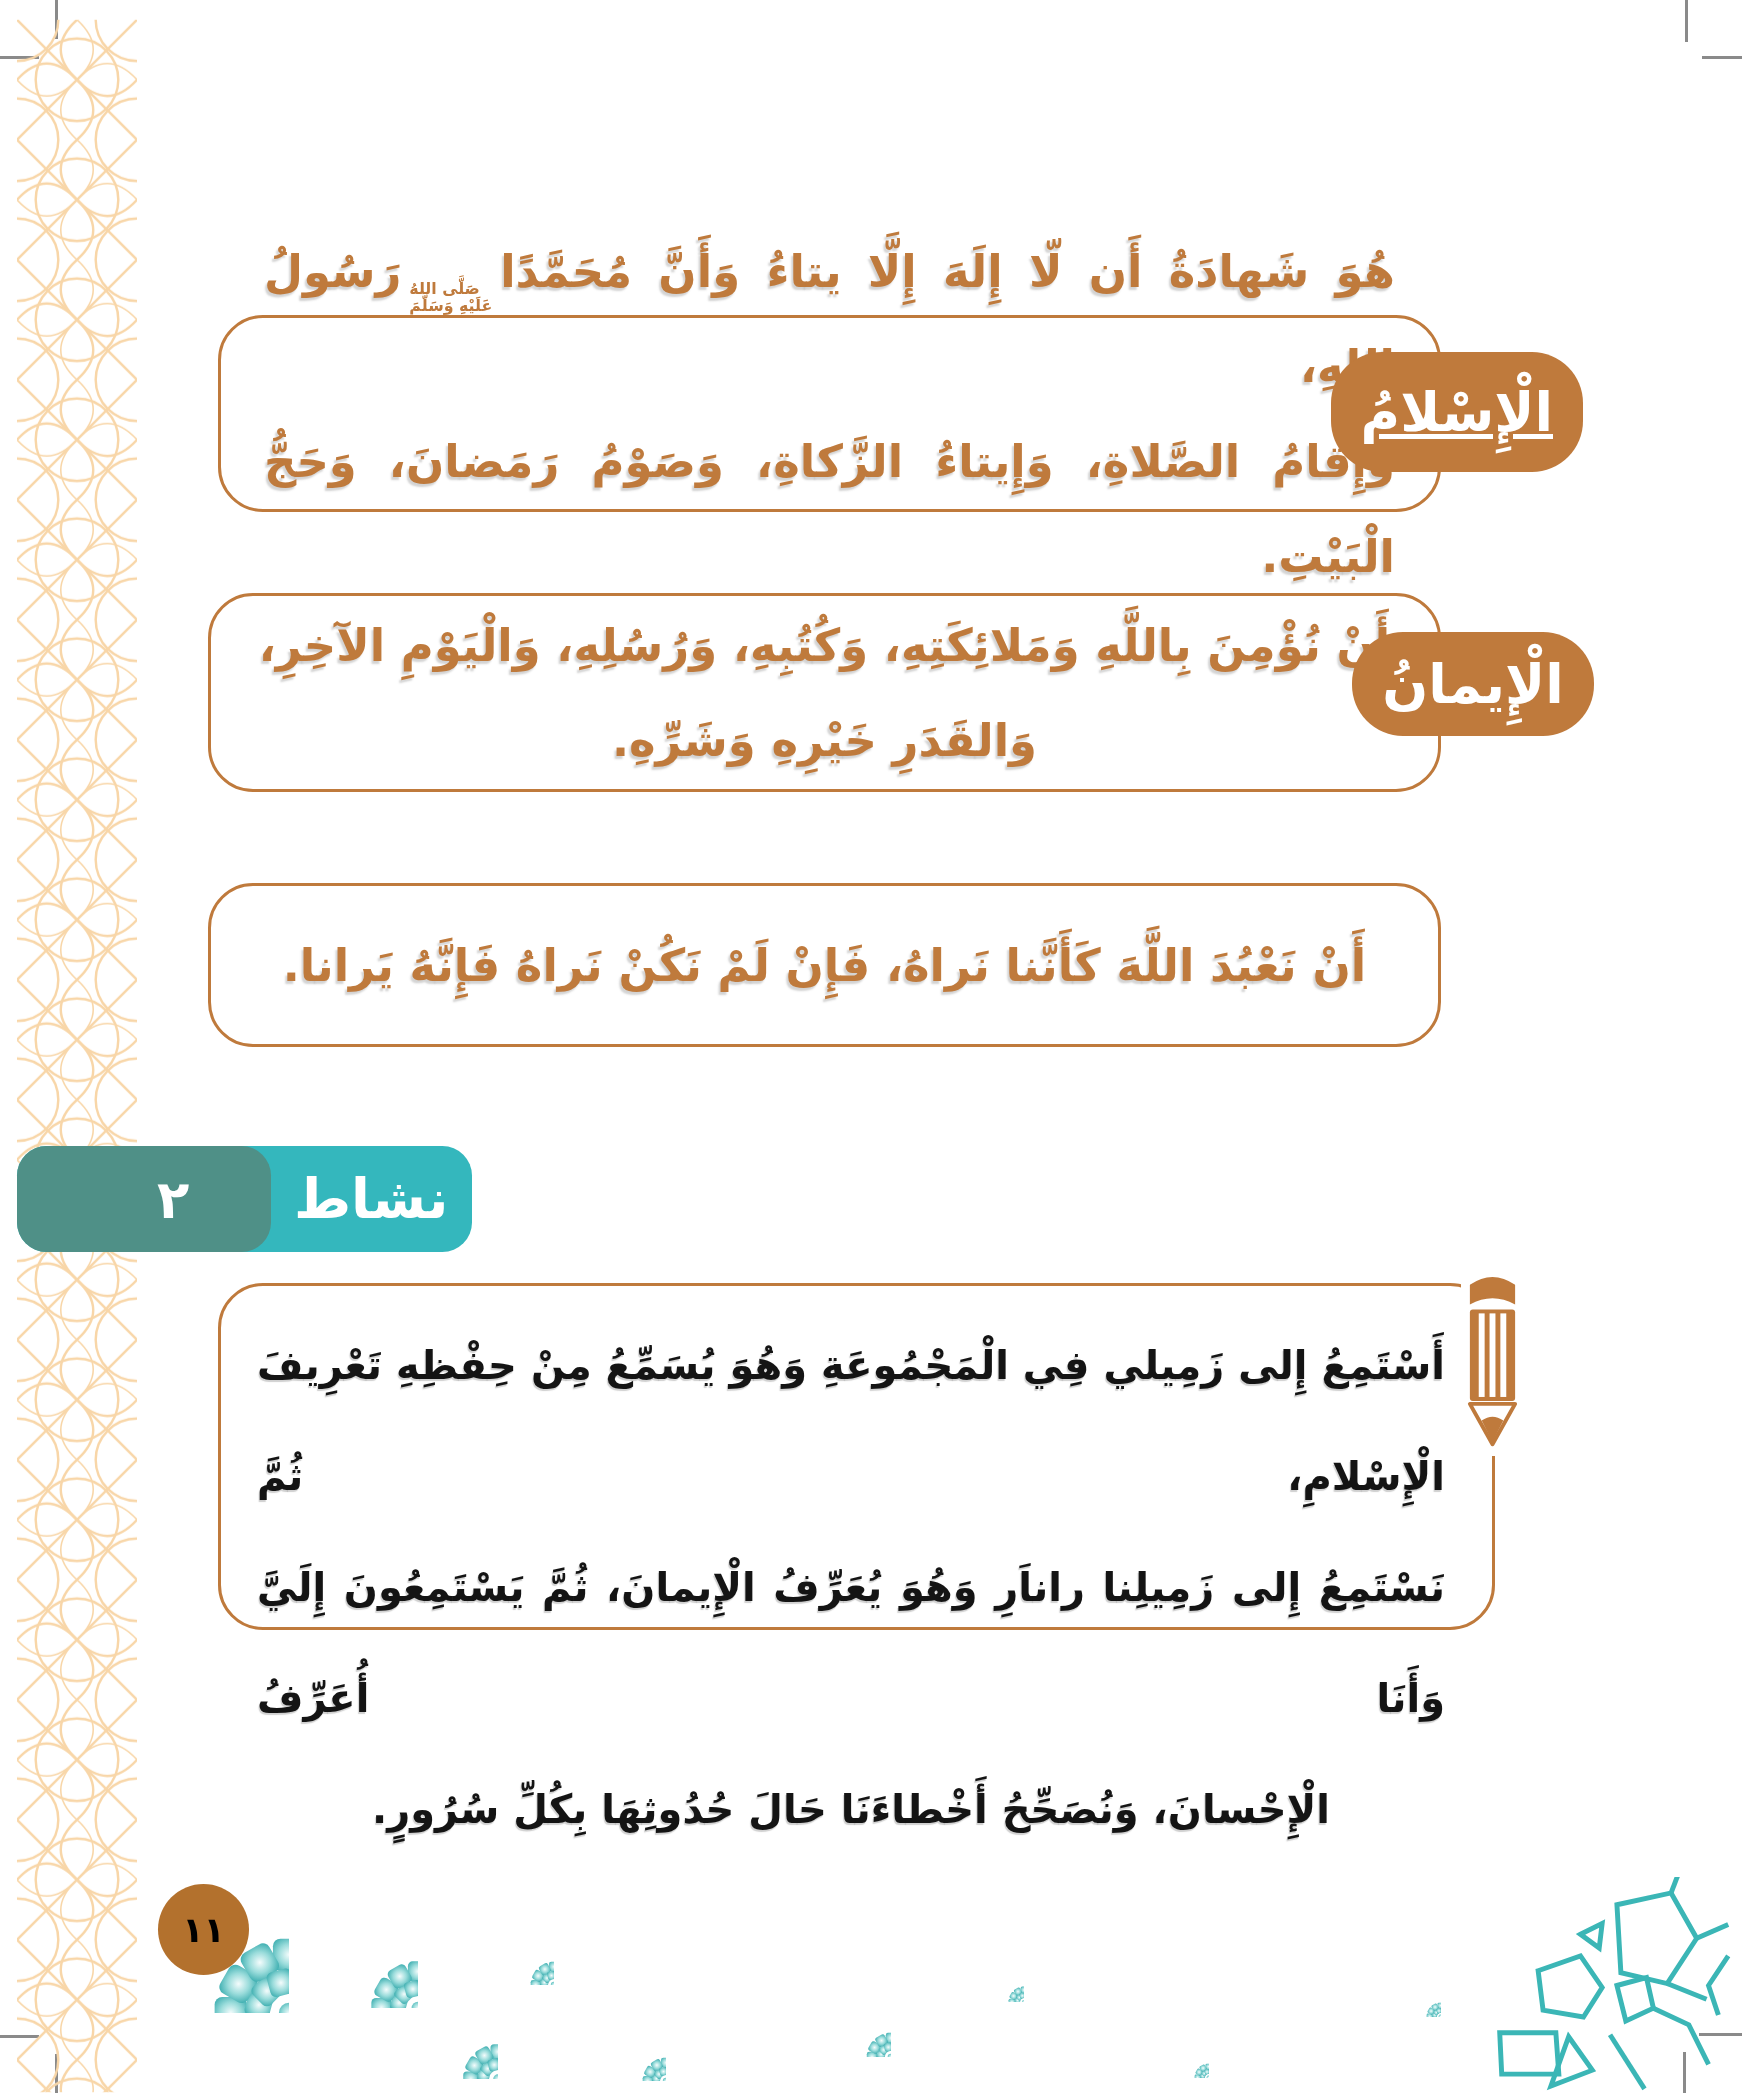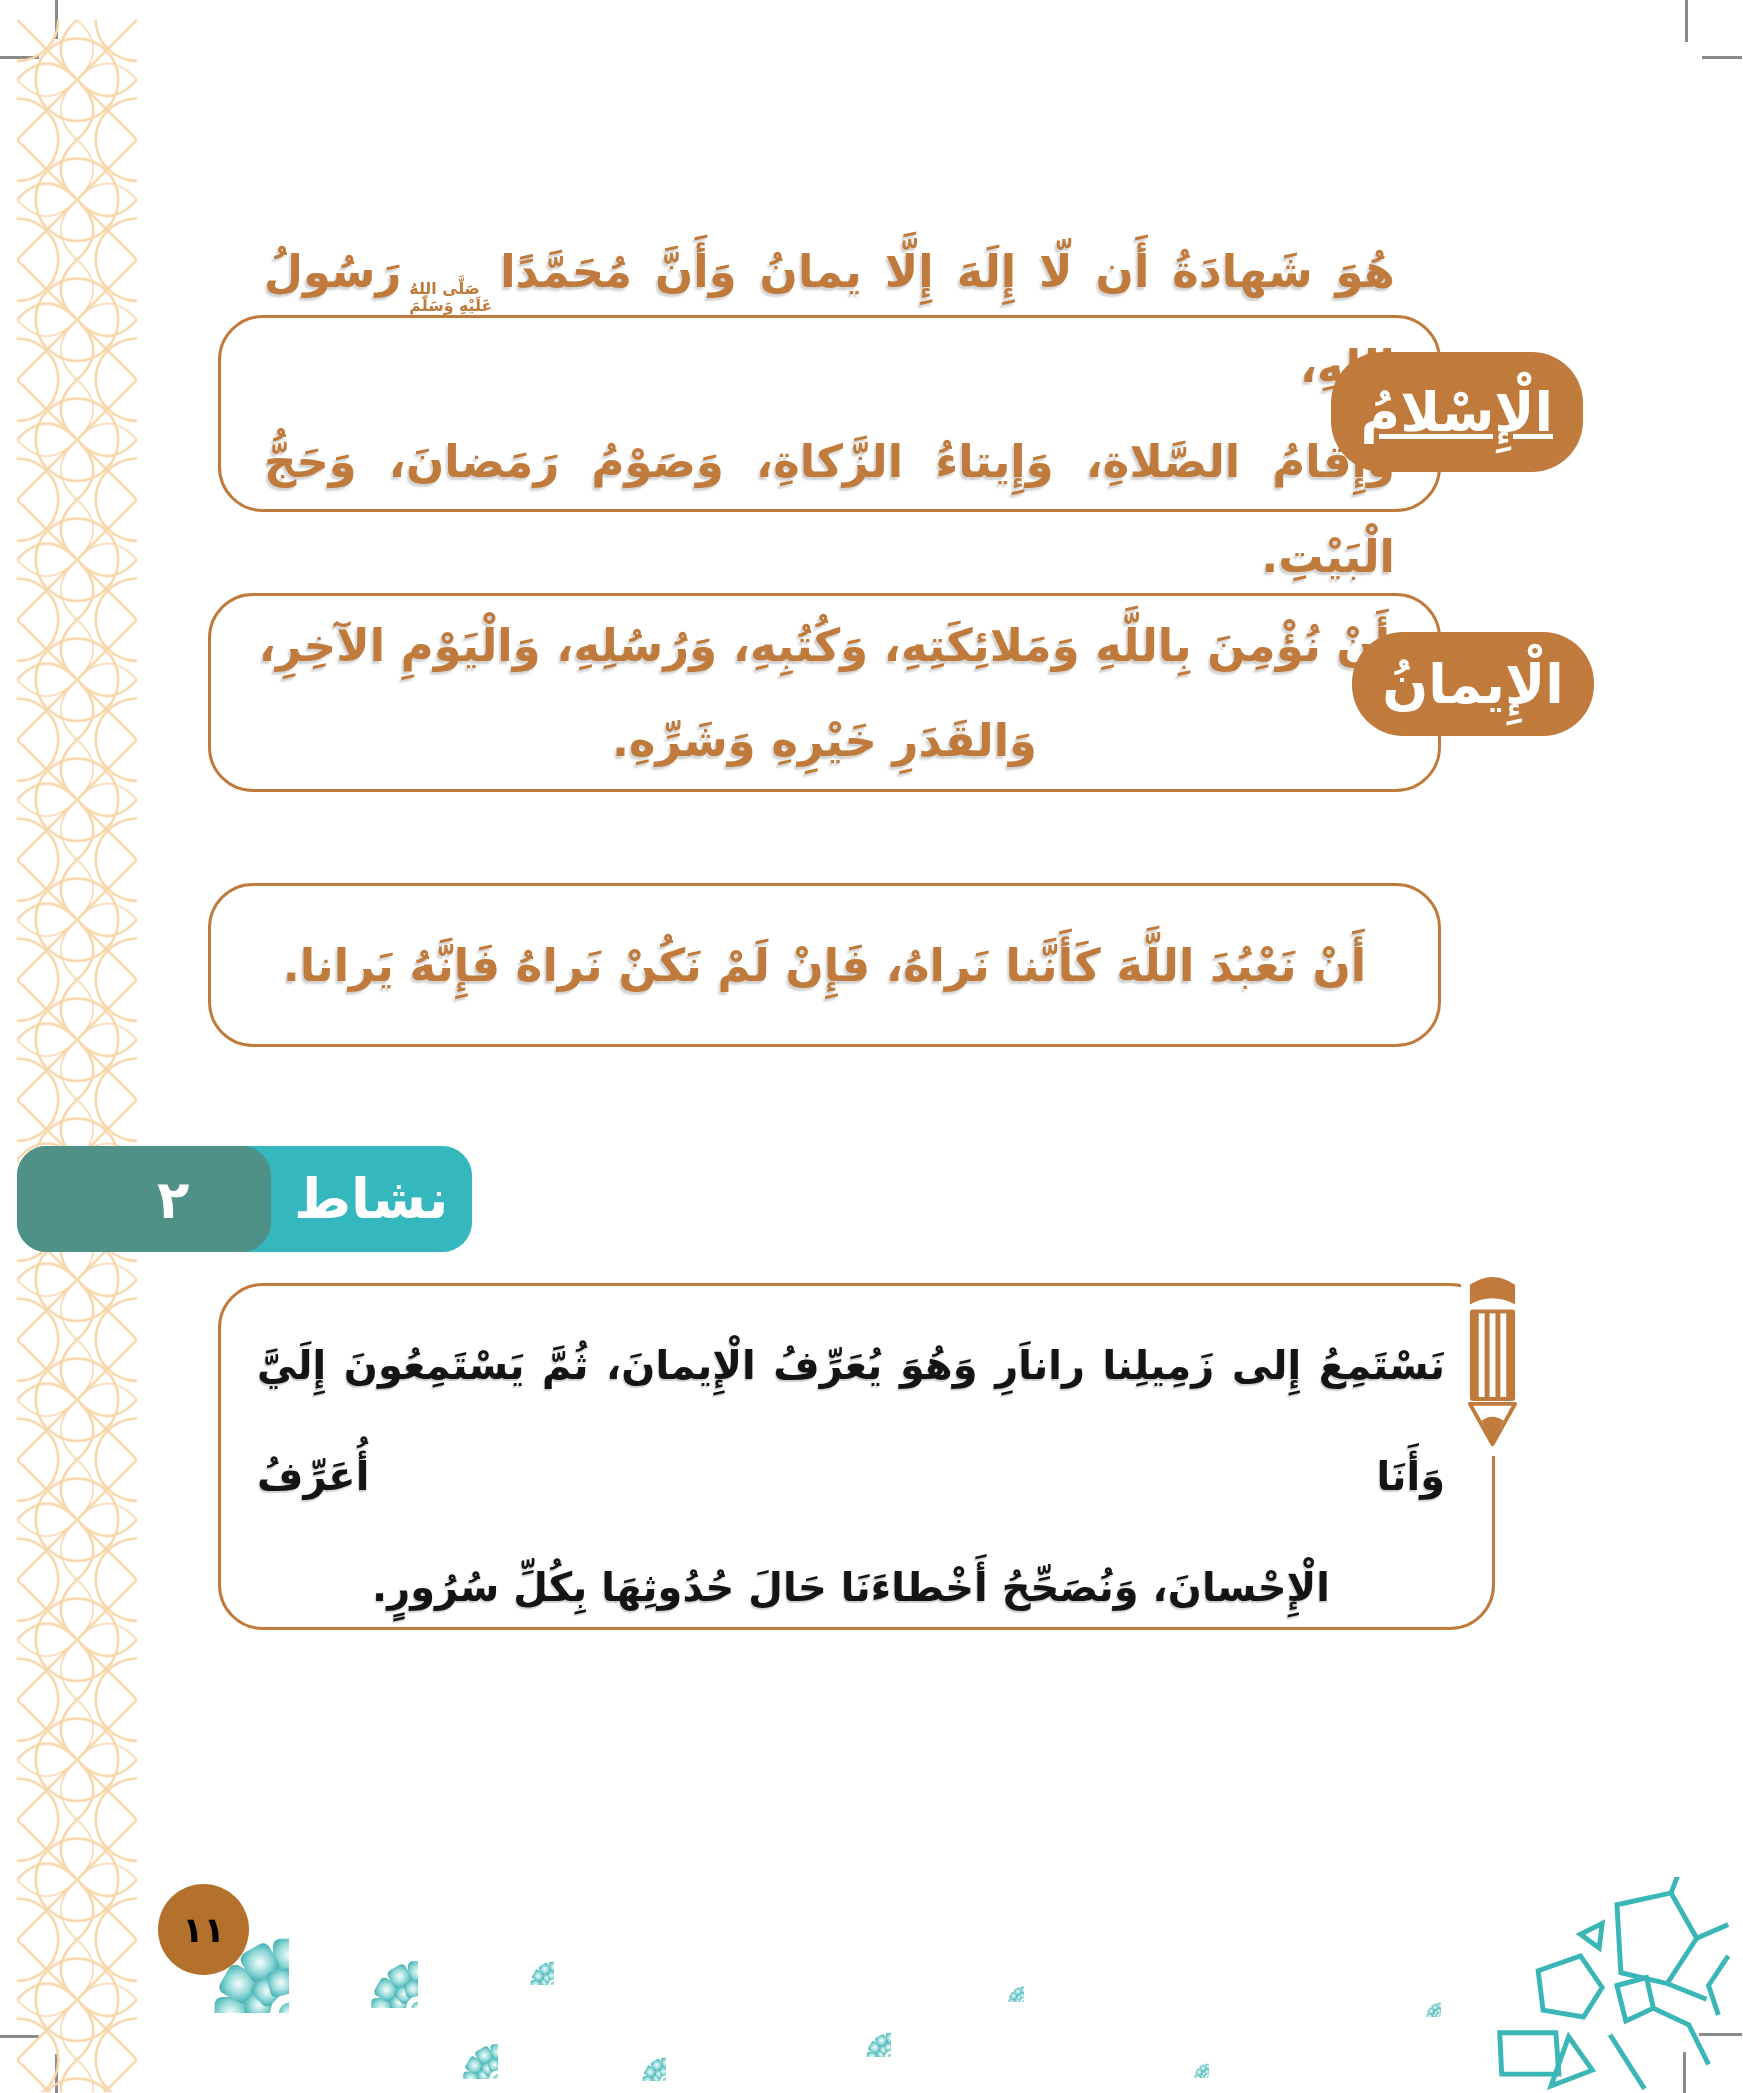--- a/index.html
+++ b/index.html
@@ -144,21 +144,21 @@
             <path d="M122,0 L0,122"></path>
           <path d="M0,61 Q30,94 61,61 T122,61" stroke-width="1.6"></path>
           <path d="M61,0 Q94,30 61,61 T61,122" stroke-width="1.6"></path>
         </g>
       </pattern>
     </defs>
     <rect width="122" height="2107" fill="url(#arab)"></rect>
   </svg>
 
   <div class="defbox" style="left:219px;top:315px;width:1223px;height:197px;">
-    <div class="defline just"><span>هُوَ شَهادَةُ أَن لّا إِلَهَ إِلَّا يمانُ وَأَنَّ مُحَمَّدًا</span><span class="pbuh">
+    <div class="defline just"><span>هُوَ شَهادَةُ أَن لّا إِلَهَ إِلَّا يتاءُ وَأَنَّ مُحَمَّدًا</span><span class="pbuh">
           <span>صَلَّى اللهُ</span>
           <span>عَلَيْهِ وَسَلَّمَ</span>
         </span><span>رَسُولُ اللهِ،</span></div>
     <div class="defline just">وَإِقامُ الصَّلاةِ، وَإِيتاءُ الزَّكاةِ، وَصَوْمُ رَمَضانَ، وَحَجُّ الْبَيْتِ.</div>
   </div>
   <div class="termpill" style="left:1332px;top:352px;height:120px;min-width:234px;text-decoration:underline;">الْإِسْلامُ</div>
 
   <div class="defbox" style="left:209px;top:593px;width:1233px;height:199px;">
     <div class="defline center">أَنْ نُؤْمِنَ بِاللَّهِ وَمَلائِكَتِهِ، وَكُتُبِهِ، وَرُسُلِهِ، وَالْيَوْمِ الآخِرِ،</div>
     <div class="defline center">وَالقَدَرِ خَيْرِهِ وَشَرِّهِ.</div>
@@ -173,20 +173,21 @@
     <div class="badge-num">٢</div>
     <div class="badge-word">نشاط</div>
   </div>
 
   <div class="actbox"></div>
 
   <div class="erase" style="left:1462px;top:1279px;width:39px;height:11.8px"></div>
   <div class="erase" style="left:1487px;top:1281px;width:13.8px;height:175px"></div>
 
   <div class="acttext">
+    <div class="actline just">أَسْتَمِعُ إِلى زَمِيلي فِي الْمَجْمُوعَةِ وَهُوَ يُسَمِّعُ مِنْ حِفْظِهِ تَعْرِيفَ الْإِسْلامِ، ثُمَّ</div>
     <div class="actline just">نَسْتَمِعُ إِلى زَمِيلِنا راناَرِ وَهُوَ يُعَرِّفُ الْإِيمانَ، ثُمَّ يَسْتَمِعُونَ إِلَيَّ وَأَنَا أُعَرِّفُ</div>
     <div class="actline center">الْإِحْسانَ، وَنُصَحِّحُ أَخْطاءَنَا حَالَ حُدُوثِهَا بِكُلِّ سُرُورٍ.</div>
   </div>
 
   <svg class="pencil" viewBox="0 0 60 204">
     <rect x="1" y="2" width="58" height="152" fill="#ffffff"></rect>
     <path d="M7,20 Q30,4 53,20 L53,40 Q30,27 7,40 Z" fill="#bf7a3c"></path>
     <rect x="7" y="45" width="46" height="93" rx="3" fill="#bf7a3c"></rect>
     <rect x="16" y="49" width="6" height="85" fill="#ffffff"></rect>
     <rect x="27" y="49" width="6" height="85" fill="#ffffff"></rect>

